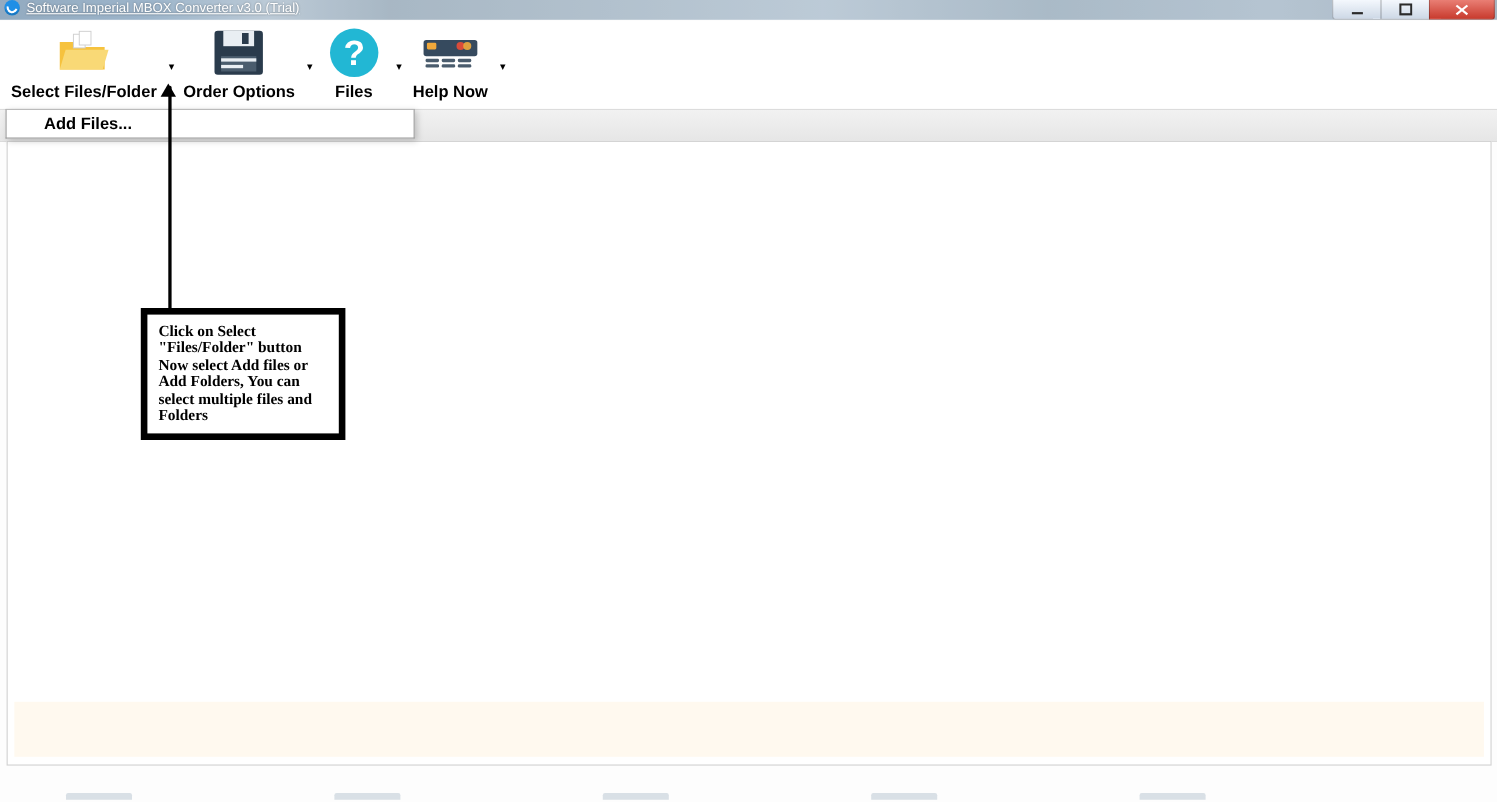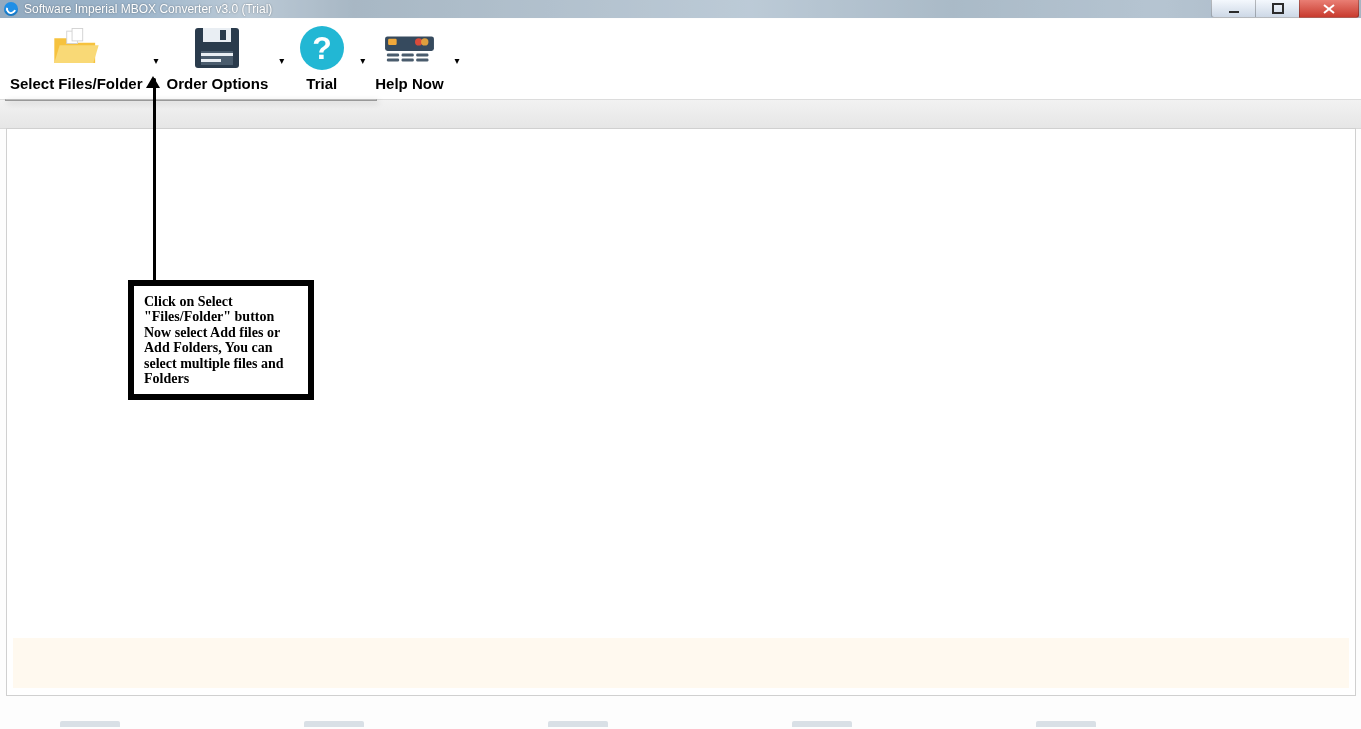--- a/index.html
+++ b/index.html
@@ -8,25 +8,26 @@
   
   .title-bg {
     position:absolute; left:0; right:0; top:0; height:18px;
     background: linear-gradient(90deg,#5b7fa0 0%, #6a8fb0 10%, #9ab0c3 18%, #7b93a7 26%, #8aa1b4 40%, #9ab0c3 55%, #7e97ab 70%, #90a7bb 85%, #7a90a3 100%);
     opacity:0.65;
     filter: blur(0.3px);
   }
   
   .titlebar {
     position:absolute; left:0; right:0; top:0; height:18px;
-    display:flex; align-items:center;
+    display:flex; 
     color:#fff; font-size:12px;
     padding-left:4px;
     box-sizing:border-box;
     z-index:2;
+    text-decoration:underline;
   }
   .titlebar .appicon {
     width:14px; height:14px; border-radius:50%;
     background:#1f8fe6; margin-right:6px;
     box-shadow: inset 0 -2px 0 rgba(0,0,0,0.15);
     position:relative;
   }
   .titlebar .appicon::after{
     content:""; position:absolute; inset:2px;
     border:2px solid #fff; border-top-color:transparent; border-right-color:transparent;
@@ -218,21 +219,21 @@
     <span class="dd-arrow">▾</span>
   </div>
 
   <div class="tool-item" style="margin-left:6px;">
     <span class="icon">
       <svg width="50" height="50" viewBox="0 0 50 50">
         <circle cx="25" cy="25" r="22" fill="#22b7d4"></circle>
         <text x="25" y="36" font-size="32" font-weight="700" fill="#fff" text-anchor="middle" font-family="Arial">?</text>
       </svg>
     </span>
-    <span class="label">Trial</span>
+    <span class="label">Files</span>
     <span class="dd-arrow">▾</span>
   </div>
 
   <div class="tool-item" style="margin-left:6px;">
     <span class="icon">
       <svg width="90" height="50" viewBox="0 0 90 50">
         <rect x="5" y="6" width="80" height="24" rx="4" fill="#364a5e"></rect>
         <rect x="10" y="10" width="14" height="10" rx="2" fill="#f0a83b"></rect>
         <circle cx="60" cy="15" r="6" fill="#d94b3a"></circle>
         <circle cx="70" cy="15" r="6" fill="#f0a83b" opacity="0.9"></circle>
@@ -250,20 +251,21 @@
 
 </div>
 
 <div class="ribbon-strip"></div>
 
 <div class="content-box">
   <div class="bottom-band"></div>
 </div>
 
 <div class="dropdown">
+  <div class="dd-item">Add Files...</div>
 </div>
 
 <div class="anno-arrow">
   <div class="head"></div>
   <div class="shaft"></div>
 </div>
 
 <div class="callout">
   <p>Click on Select "Files/Folder" button Now select Add files or Add Folders, You can select multiple files and Folders</p>
 </div>

